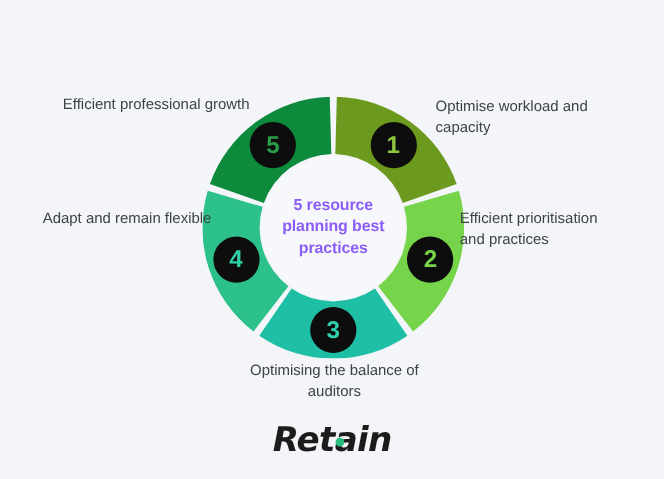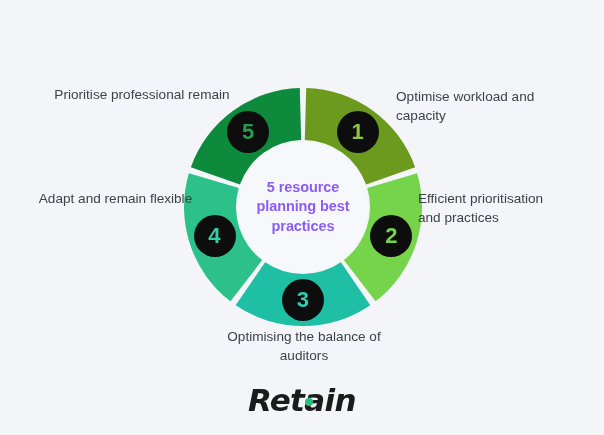--- a/index.html
+++ b/index.html
@@ -156,21 +156,21 @@
   </div>
 
   <div class="center-circle">
     <div class="center-text">5 resource planning best practices</div>
   </div>
 
   <div class="label left-align" id="label-1">Optimise workload and capacity</div>
   <div class="label left-align" id="label-2">Efficient prioritisation and practices</div>
   <div class="label center-align" id="label-3">Optimising the balance of auditors</div>
   <div class="label center-align" id="label-4">Adapt and remain flexible</div>
-  <div class="label center-align" id="label-5">Prioritise professional remain</div>
+  <div class="label center-align" id="label-5">Efficient professional growth</div>
 
   <div class="logo">
     <span class="logo-inner">
       <span class="logo-text">Retain</span>
       <span class="logo-dot"></span>
     </span>
   </div>
 
 </div>
 

